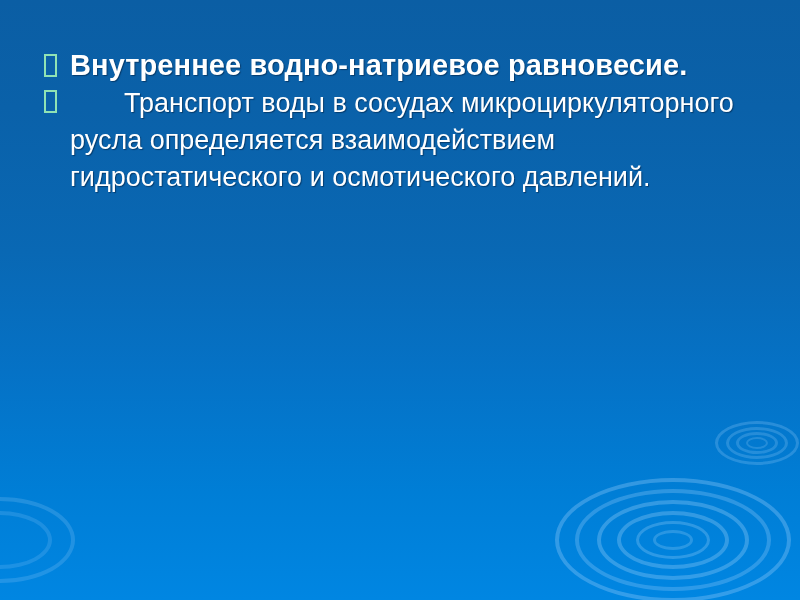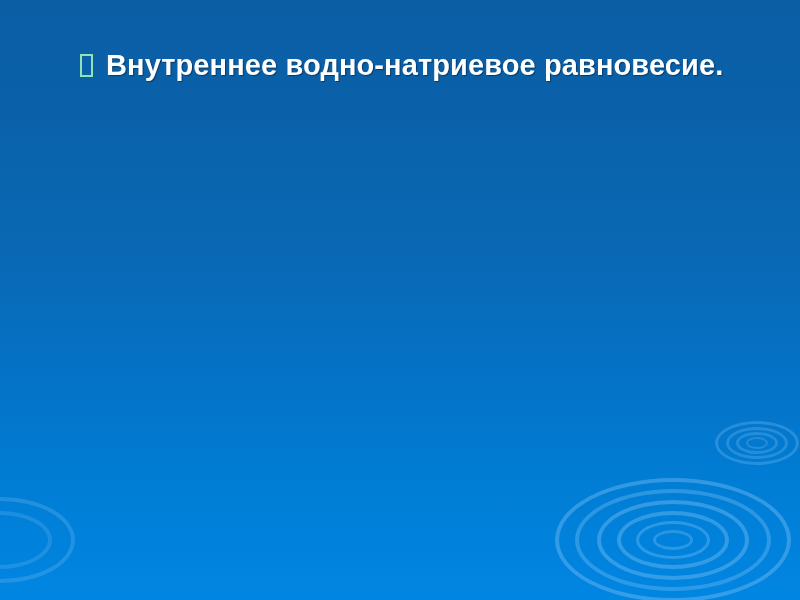--- a/index.html
+++ b/index.html
@@ -72,21 +72,20 @@
   .content {
     position: absolute;
     left: 44px;
     top: 46px;
     width: 700px;
   }
 
   .bullet-row {
     display: flex;
     align-items: flex-start;
-    margin-left: 36px;
   }
 
   .bullet-marker {
     flex: 0 0 auto;
     width: 13px;
     height: 23px;
     box-sizing: border-box;
     border: 2px solid #90e3b4;
     margin-right: 13px;
     margin-top: 8px;
@@ -135,15 +134,19 @@
     <div class="ring edge-2"></div>
   </div>
 
   <div class="content">
 
     <div class="bullet-row heading-row">
       <span class="bullet-marker"></span>
       <span class="bullet-text heading">Внутреннее водно-натриевое равновесие.</span>
     </div>
 
+    <div class="bullet-row body">
+      <span class="bullet-marker"></span>
+      <span class="bullet-text body-par">Транспорт воды в сосудах микроциркуляторного русла определяется взаимодействием гидростатического и осмотического давлений.</span>
+    </div>
 
   </div>
 </div>
 
 </body></html>

